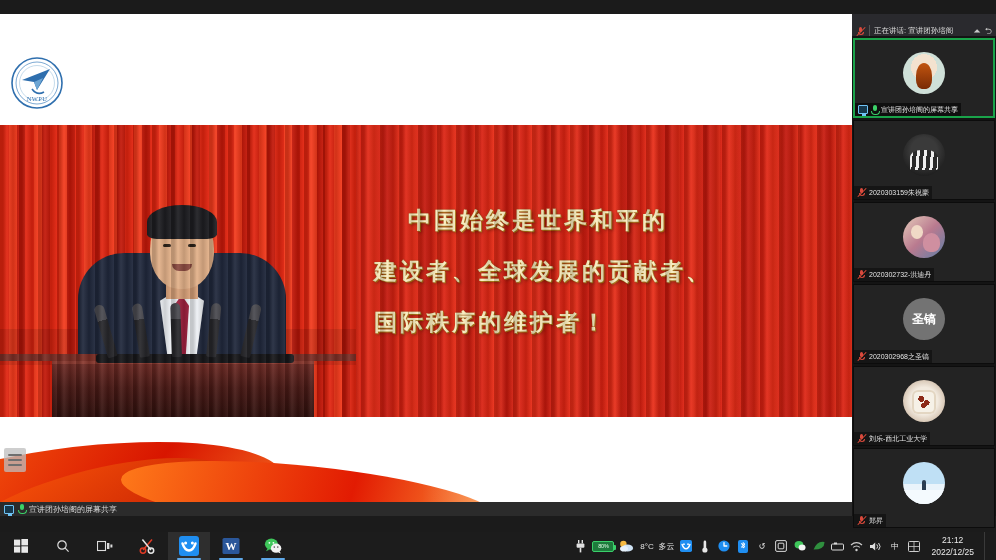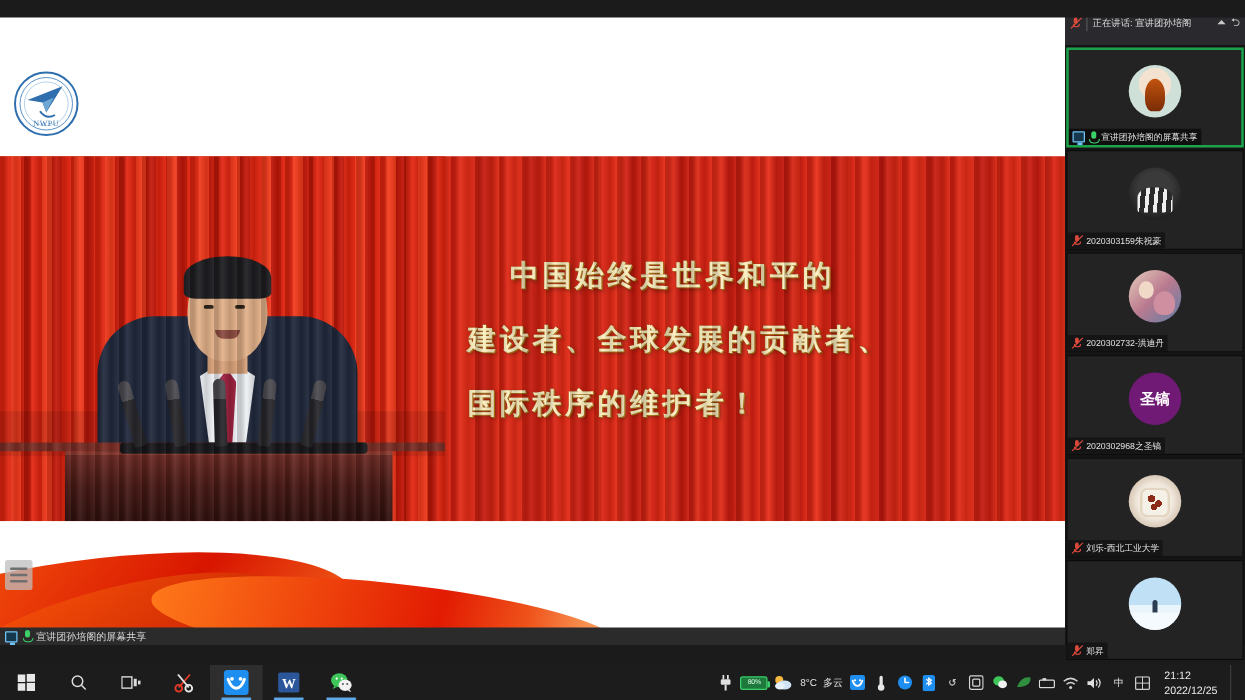--- a/index.html
+++ b/index.html
@@ -108,21 +108,21 @@
   
   #sharebar { position:absolute; left:0; top:488px; width:852px; height:14px;
       background:#2b2b2b; display:flex; align-items:center; gap:4px; padding:0 4px; }
   #sharebar .lbl { color:#d9d9d9; font-size:8px; white-space:nowrap; }
 
   
   #rail { position:absolute; left:852px; top:14px; width:144px; height:502px;
           background:#141414; }
 
   #speakerbar { position:absolute; left:0; top:0; width:144px; height:22px;
-      background:#2a2a2e; display:flex; align-items:flex-start; gap:4px; padding:0 4px; }
+      background:#2a2a2e; display:flex; align-items:flex-end; gap:4px; padding:0 4px; }
   #speakerbar .sep { width:1px; height:11px; background:#555; }
   #speakerbar .sp-label { color:#dcdcdc; font-size:7.5px; white-space:nowrap;
       overflow:hidden; text-overflow:clip; flex:1; }
   #speakerbar .navbtn { color:#c9c9c9; font-size:9px; line-height:1; }
 
   #tiles { position:absolute; left:0; top:24px; width:144px; height:478px;
       display:flex; flex-direction:column; gap:2px; padding:0 1px; }
   .tile { position:relative; width:142px; height:80px; background:#232323;
       border:1px solid #0c0c0c; overflow:hidden; flex:none; }
   .tile.active { border:2px solid #1aa34a; }
@@ -141,21 +141,21 @@
       background:linear-gradient(180deg,#c1540f,#7a2b05); border-radius:50% 50% 36% 36%; }
   .av-b { background:radial-gradient(circle at 50% 40%,#3a3a3a 0 40%,#0d0d0d 100%); position:relative; }
   .av-b::before{ content:""; position:absolute; left:16%; top:38%; width:68%; height:48%;
       background:repeating-linear-gradient(95deg,#efefef 0 3px,#2a2a2a 3px 7px);
       border-radius:40% 40% 10% 10%; }
   .av-c { background:linear-gradient(135deg,#e7cdbb,#b97a8f 50%,#5e7fa8); position:relative; }
   .av-c::before{ content:""; position:absolute; left:18%; top:20%; width:30%; height:34%;
       background:#f0d9c6; border-radius:50%; }
   .av-c::after { content:""; position:absolute; left:48%; top:40%; width:40%; height:44%;
       background:#cf8fa0; border-radius:50% 50% 40% 40%; }
-  .av-d { background:#701a75; display:flex; align-items:center; justify-content:center;
+  .av-d { background:#737373; display:flex; align-items:center; justify-content:center;
       color:#fff; font-size:12px; font-weight:bold; }
   .av-e { background:radial-gradient(circle at 50% 50%,#f2eadf 0 46%,#b99f86 100%); position:relative; }
   .av-e::before{ content:""; position:absolute; left:22%; top:24%; width:56%; height:56%;
       background:#f6f1e7; border-radius:6px; box-shadow:inset 0 0 0 2px #e3d6c2; }
   .av-e::after { content:""; position:absolute; left:34%; top:36%; width:32%; height:30%;
       background:radial-gradient(circle at 30% 30%,#8c2a18 0 22%,transparent 22%),
                  radial-gradient(circle at 70% 60%,#8c2a18 0 22%,transparent 22%),
                  radial-gradient(circle at 45% 80%,#8c2a18 0 20%,transparent 20%); }
   .av-f { background:linear-gradient(180deg,#bfe0f5 0 52%,#eaf4fb 52% 100%); position:relative; }
   .av-f::before{ content:""; position:absolute; left:46%; top:42%; width:8%; height:32%;
@@ -189,21 +189,21 @@
   #tb-left { display:flex; align-items:center; height:28px; }
   .tbitem { width:42px; height:28px; display:flex; align-items:center;
       justify-content:center; position:relative; }
   .tbitem.open::after { content:""; position:absolute; bottom:0; left:9px; right:9px;
       height:2px; background:#5fa8e8; border-radius:1px; }
   .tbitem.active { background:#2e2e2e; }
   #tb-right { margin-left:auto; display:flex; align-items:center; height:28px;
       gap:4px; padding-right:2px; }
   .tray { display:flex; align-items:center; justify-content:center;
       min-width:15px; height:28px; color:#e2e2e2; font-size:8px; }
-  #clock { display:flex; flex-direction:column; align-items:flex-start;
+  #clock { display:flex; flex-direction:column; align-items:center;
       justify-content:center; height:28px; color:#eaeaea; font-size:8.5px;
       line-height:12px; padding:0 6px; }
   #showdesk { width:10px; height:28px; border-left:1px solid #3a3a3a; }
   .battery { width:22px; height:11px; border:1px solid #3ad06a; border-radius:2px;
       background:#1e7a3c; position:relative; display:flex; align-items:center;
       justify-content:center; }
   .battery::after { content:""; position:absolute; right:-3px; top:3px; width:2px;
       height:5px; background:#3ad06a; border-radius:0 1px 1px 0; }
   .battery span { color:#dffbe6; font-size:5.5px; letter-spacing:-.2px; }
 </style>

